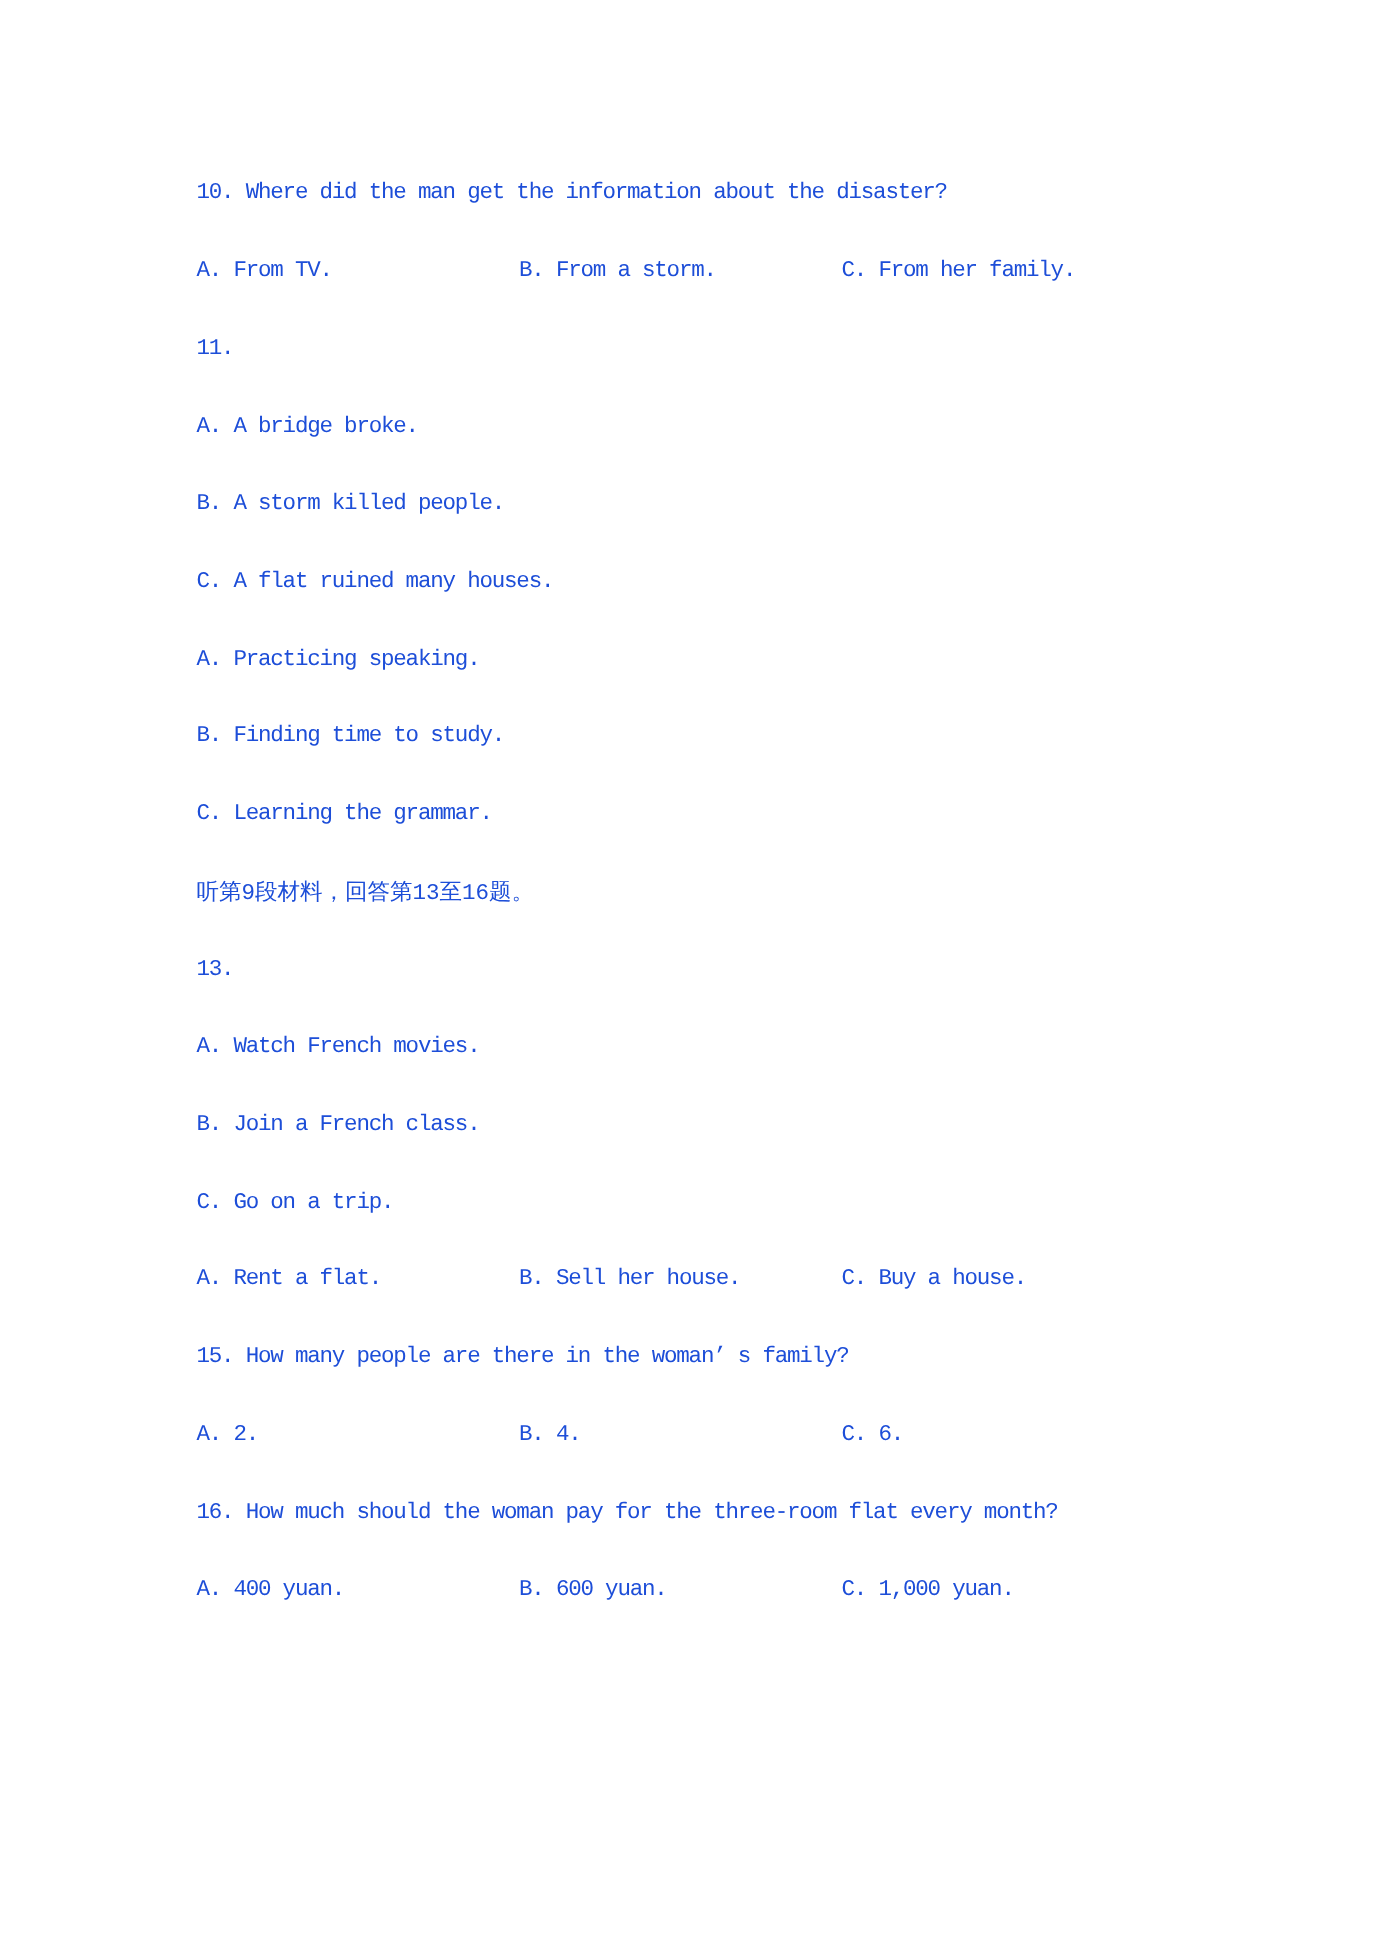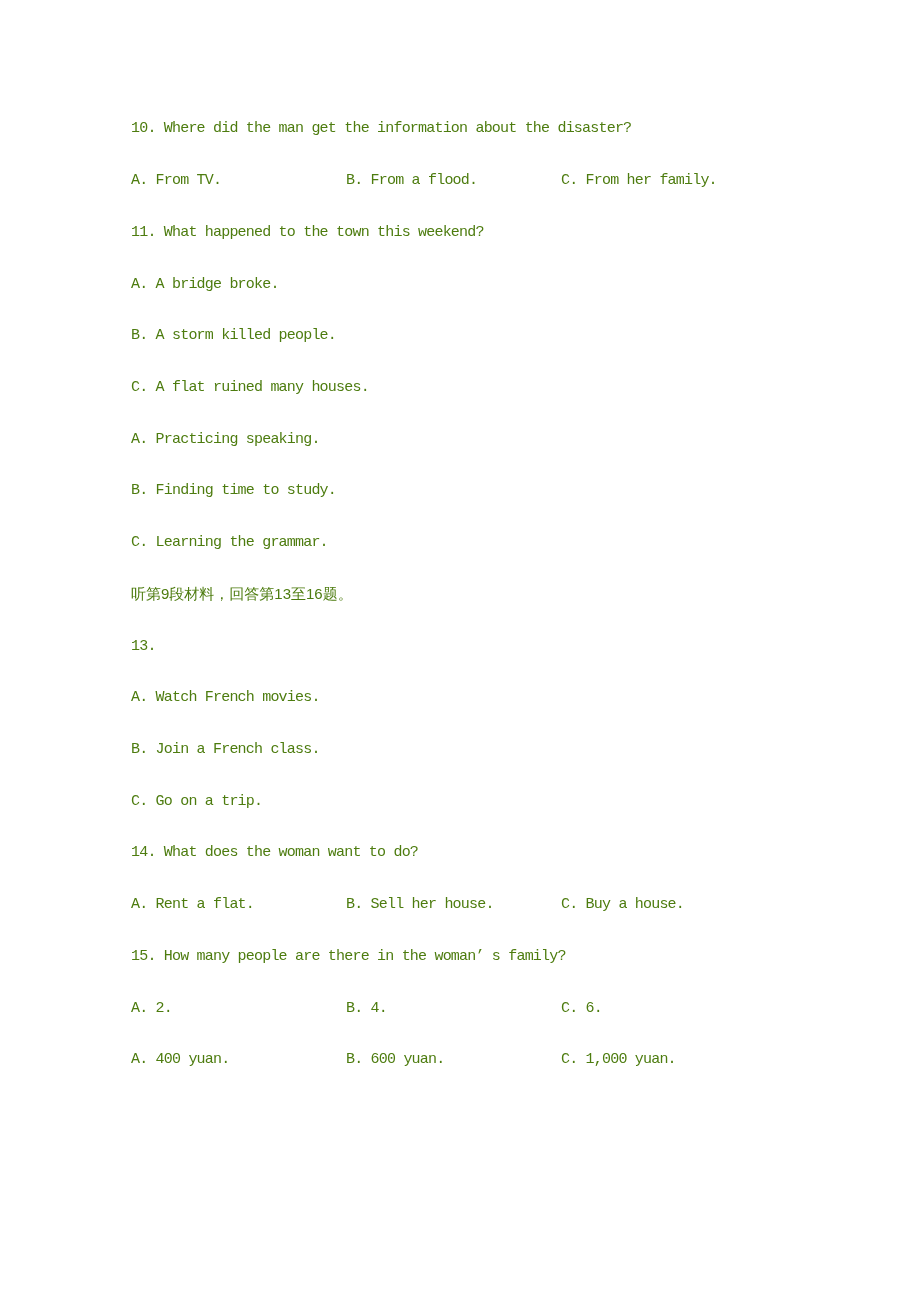--- a/index.html
+++ b/index.html
@@ -9,66 +9,65 @@
     overflow: hidden;
     position: relative;
   }
   .doc {
     position: absolute;
     left: 131px; top: 103px;
     width: 760px;
     font-family: "Liberation Mono", "DejaVu Sans Mono", monospace;
     font-size: 15px;
     letter-spacing: -0.8px;
-    color: #4d7c0f;
+    color: #1d4ed8;
   }
   .line {
     height: 51.72px;
     display: flex;
     align-items: center;
     position: relative;
     white-space: nowrap;
   }
   .stem-text, .opt-text { margin-left: 8.2px; }
   .options-row .opt { position: absolute; top: 0; height: 100%; display: flex; align-items: center; }
   .opt-a { left: 0; }
   .opt-b { left: 215px; }
   .opt-c { left: 430px; }
   .note {
     letter-spacing: 0;
-    font-family: Liberation Sans, sans-serif;
+    font-family: Liberation Mono, monospace;
   }
 </style>
 </head>
 <body>
 
 <div class="doc">
 
   <div class="line">
     <span>10.</span>
       <span class="stem-text">Where did the man get the information about the disaster?</span>
   </div>
   <div class="line options-row">
     <span class="opt opt-a">
         <span>A.</span>
         <span class="opt-text">From TV.</span>
       </span>
     <span class="opt opt-b">
         <span>B.</span>
-        <span class="opt-text">From a flood.</span>
+        <span class="opt-text">From a storm.</span>
       </span>
     <span class="opt opt-c">
         <span>C.</span>
         <span class="opt-text">From her family.</span>
       </span>
   </div>
 
   <div class="line">
     <span>11.</span>
-      <span class="stem-text">What happened to the town this weekend?</span>
   </div>
   <div class="line">
     <span>A.</span>
       <span class="opt-text">A bridge broke.</span>
   </div>
   <div class="line">
     <span>B.</span>
       <span class="opt-text">A storm killed people.</span>
   </div>
   <div class="line">
@@ -100,24 +99,20 @@
   </div>
   <div class="line">
     <span>B.</span>
       <span class="opt-text">Join a French class.</span>
   </div>
   <div class="line">
     <span>C.</span>
       <span class="opt-text">Go on a trip.</span>
   </div>
 
-  <div class="line">
-    <span>14.</span>
-      <span class="stem-text">What does the woman want to do?</span>
-  </div>
   <div class="line options-row">
     <span class="opt opt-a">
         <span>A.</span>
         <span class="opt-text">Rent a flat.</span>
       </span>
     <span class="opt opt-b">
         <span>B.</span>
         <span class="opt-text">Sell her house.</span>
       </span>
     <span class="opt opt-c">
@@ -138,20 +133,24 @@
     <span class="opt opt-b">
         <span>B.</span>
         <span class="opt-text">4.</span>
       </span>
     <span class="opt opt-c">
         <span>C.</span>
         <span class="opt-text">6.</span>
       </span>
   </div>
 
+  <div class="line">
+    <span>16.</span>
+      <span class="stem-text">How much should the woman pay for the three-room flat every month?</span>
+  </div>
   <div class="line options-row">
     <span class="opt opt-a">
         <span>A.</span>
         <span class="opt-text">400 yuan.</span>
       </span>
     <span class="opt opt-b">
         <span>B.</span>
         <span class="opt-text">600 yuan.</span>
       </span>
     <span class="opt opt-c">

